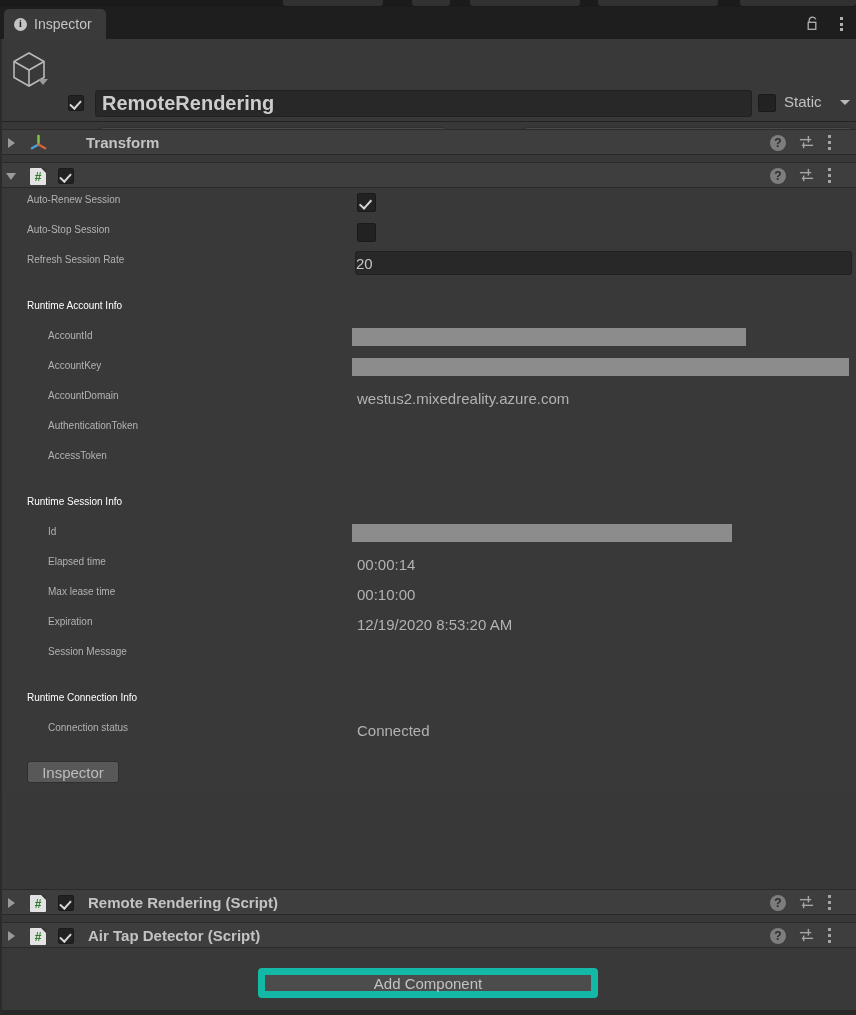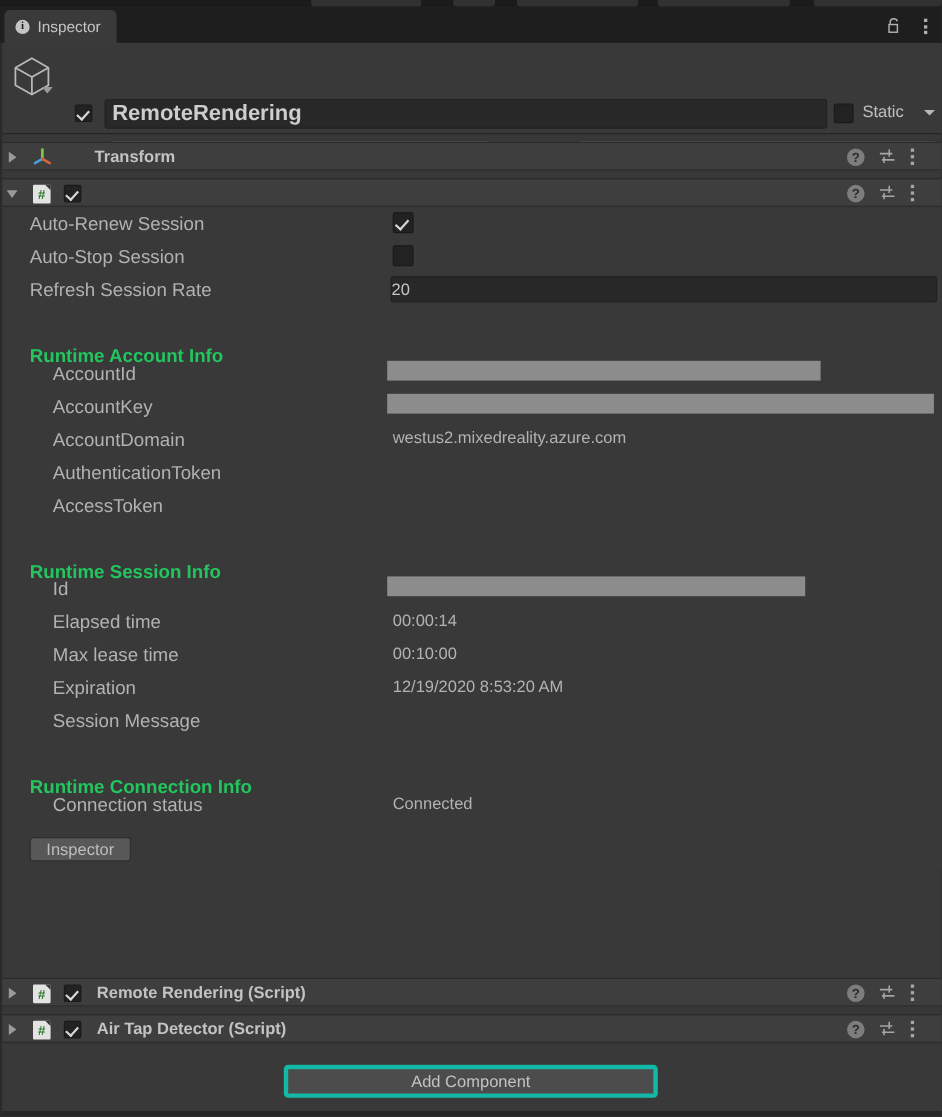--- a/index.html
+++ b/index.html
@@ -296,32 +296,31 @@
     left: 0; top: 189px;
     width: 856px;
     background: #393939;
   }
   .row {
     position: relative;
     height: 30px;
   }
   .row-label {
     position: absolute;
-    font-size: 17px;
+    font-size: 10px;
     color: #b2b2b2;
     top: 5px;
     text-align: center;
   }
   .row-label.indent1 { left: 27px; }
   .row-label.indent2 { left: 48px; }
   .row-label.section {
     left: 27px;
-    font-weight: bold;
-    color: #22c55e;
-    margin-top: 14px;
+    font-weight: normal;
+    color: #ffffff;
   }
   .row-value {
     position: absolute;
     left: 357px; top: 5px;
     font-size: 15px;
     color: #b2b2b2;
   }
   .row-cb {
     position: absolute;
     left: 357px; top: 4px;
@@ -366,21 +365,21 @@
     font-size: 15px;
     color: #bdbdbd;
   }
 
   
   .add-comp {
     position: absolute;
     left: 258px; top: 968px;
     width: 340px; height: 30px;
     background: #4c4c4c;
-    border: 4px solid #14b8a6;
+    border: 7px solid #14b8a6;
     border-radius: 4px;
     box-sizing: border-box;
     display: flex;
     align-items: center;
     justify-content: center;
     font-size: 15px;
     color: #c2c2c2;
   }
   .bottom-fill {
     position: absolute;

